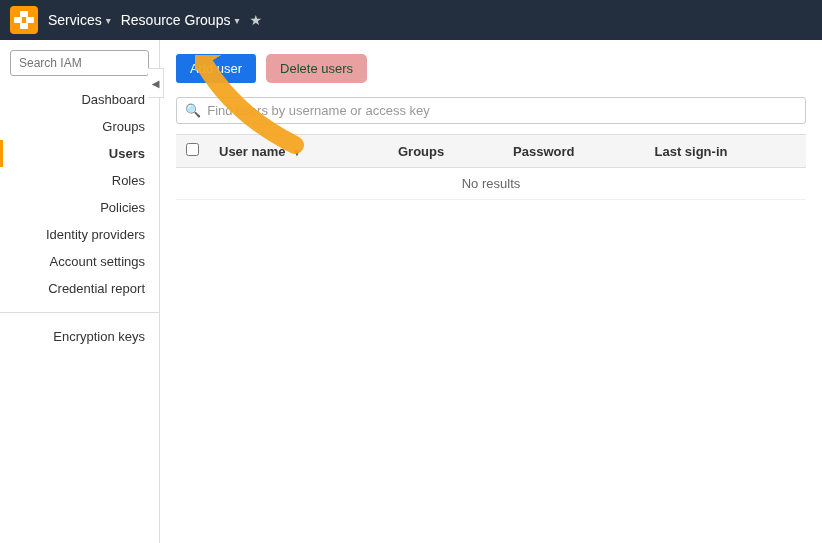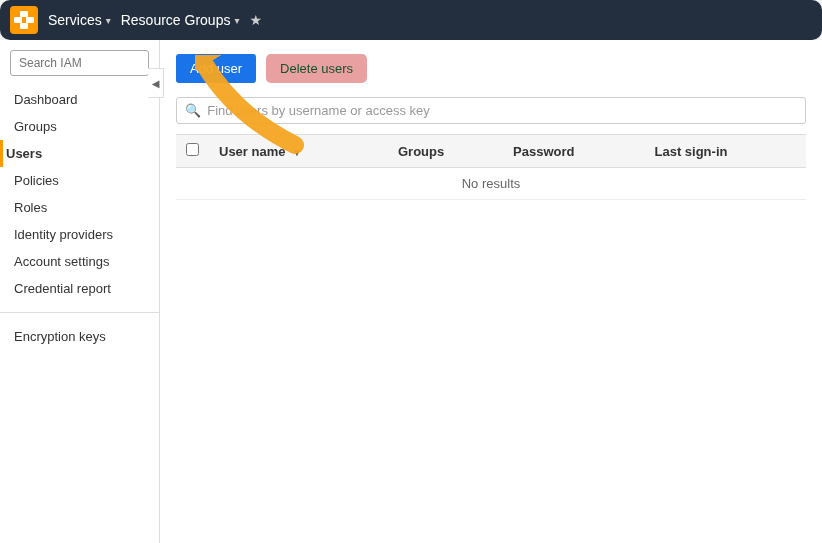--- a/index.html
+++ b/index.html
@@ -6,21 +6,20 @@
     body { font-family: Arial, sans-serif; font-size: 13px; background: #f2f2f2; width: 822px; height: 543px; overflow: hidden; }
 
     
     .top-nav {
       background: #232f3e;
       height: 40px;
       display: flex;
       align-items: center;
       padding: 0 10px;
       gap: 10px;
-      border-radius: 10px;
     }
     .aws-logo {
       width: 28px;
       height: 28px;
       background: #ff9900;
       border-radius: 4px;
       display: flex; align-items: center; justify-content: center;
     }
     .nav-services {
       color: #fff;
@@ -85,20 +84,21 @@
       font-size: 10px;
       color: #666;
       z-index: 10;
     }
 
     .nav-item {
       padding: 6px 14px;
       color: #333;
       cursor: pointer;
       font-size: 13px;
+      text-align: right;
     }
     .nav-item.active {
       color: #333;
       font-weight: bold;
       border-left: 3px solid #f90;
       padding-left: 3px;
     }
     .nav-divider {
       border: none;
       border-top: 1px solid #ddd;
@@ -254,24 +254,24 @@
       <div class="nav-item">
         <span>Dashboard</span>
       </div>
       <div class="nav-item">
         <span>Groups</span>
       </div>
       <div class="nav-item active">
         <span>Users</span>
       </div>
       <div class="nav-item">
+        <span>Roles</span>
+      </div>
+      <div class="nav-item">
         <span>Policies</span>
-      </div>
-      <div class="nav-item">
-        <span>Roles</span>
       </div>
       <div class="nav-item">
         <span>Identity providers</span>
       </div>
       <div class="nav-item">
         <span>Account settings</span>
       </div>
       <div class="nav-item">
         <span>Credential report</span>
       </div>

